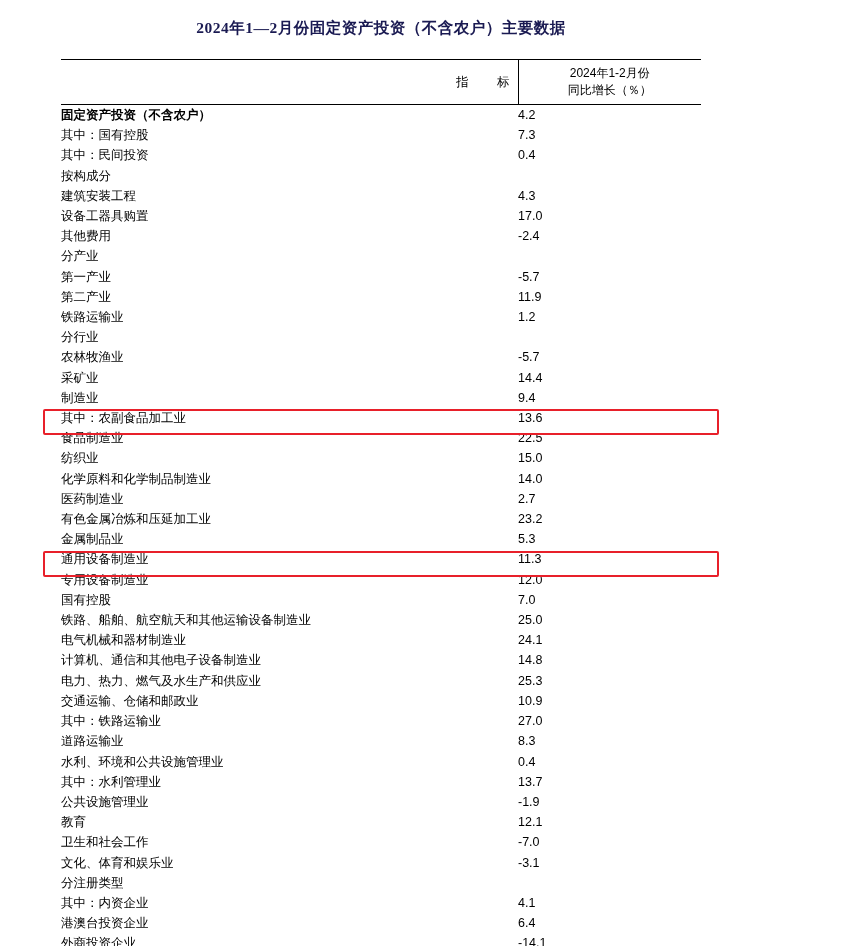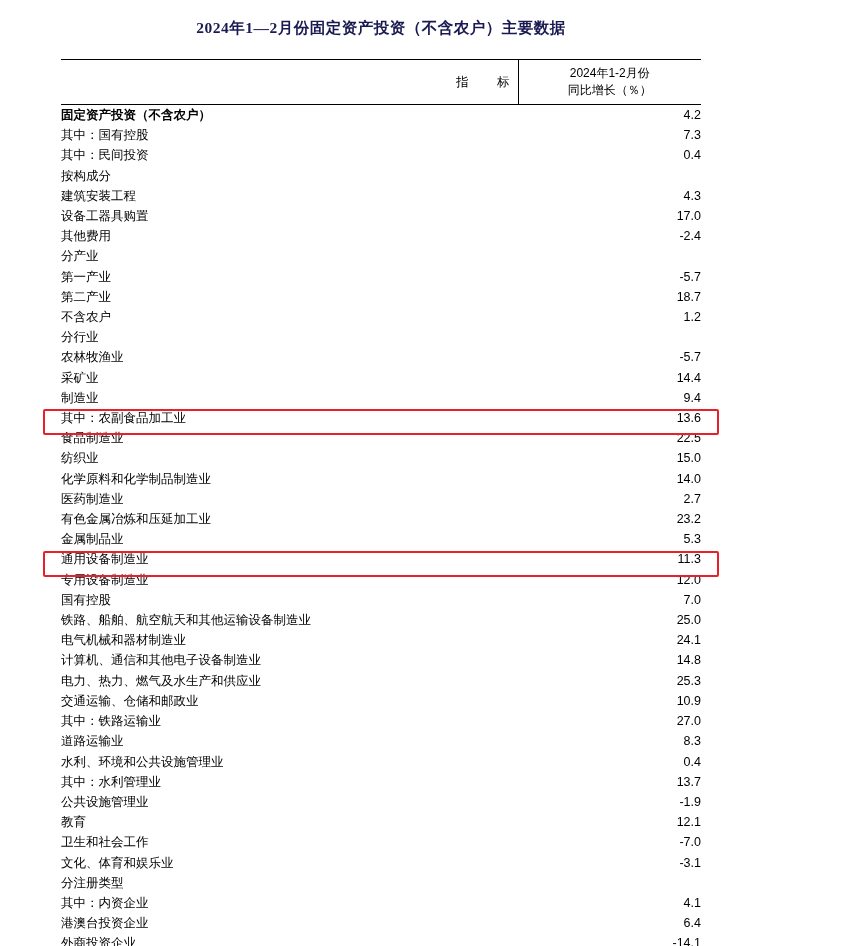--- a/index.html
+++ b/index.html
@@ -68,21 +68,21 @@
   .head-val .l1, .head-val .l2 { display: block; }
 
   table.data tbody td {
     padding: 0 0 0 0;
     height: 20.2px;
     line-height: 20.2px;
     vertical-align: middle;
   }
   td.label { text-align: left; }
   td.value {
-    text-align: right;
+    text-align: left;
     font-size: 12.5px;
   }
   .lvl0 { padding-left: 2px; font-weight: bold; }
   .lvl0n { padding-left: 2px; }
   .lvl1 { padding-left: 34px; }
   .lvl2 { padding-left: 50px; margin-top: 13px; }
   .hl-box {
     position: absolute;
     border: 2px solid #e8202a;
     border-radius: 2px;
@@ -147,24 +147,24 @@
           <tr>
             <td class="label lvl0n">分产业</td>
             <td class="value"></td>
           </tr>
           <tr>
             <td class="label lvl1">第一产业</td>
             <td class="value">-5.7</td>
           </tr>
           <tr>
             <td class="label lvl1">第二产业</td>
-            <td class="value">18.7</td>
-          </tr>
-          <tr>
-            <td class="label lvl1">不含农户</td>
+            <td class="value">11.9</td>
+          </tr>
+          <tr>
+            <td class="label lvl1">铁路运输业</td>
             <td class="value">1.2</td>
           </tr>
           <tr>
             <td class="label lvl0n">分行业</td>
             <td class="value"></td>
           </tr>
           <tr>
             <td class="label lvl1">农林牧渔业</td>
             <td class="value">-5.7</td>
           </tr>

